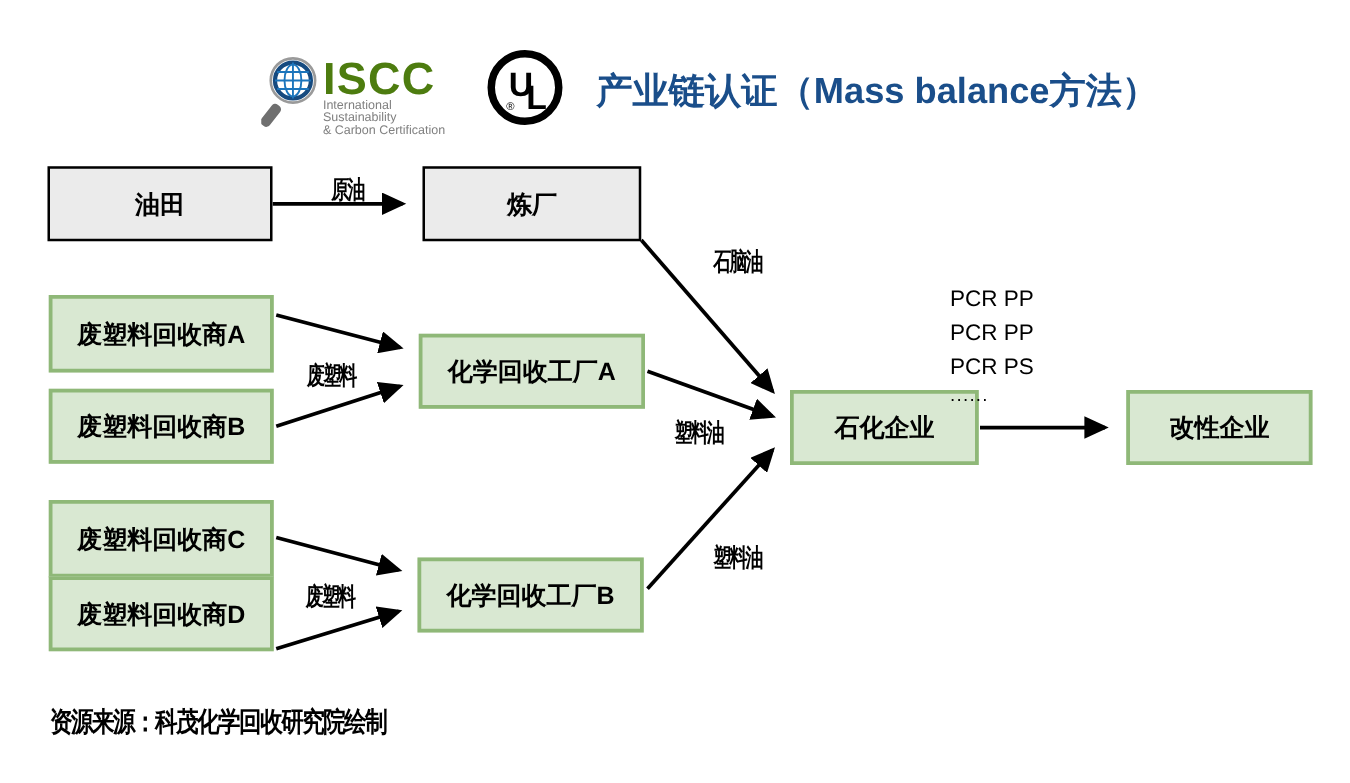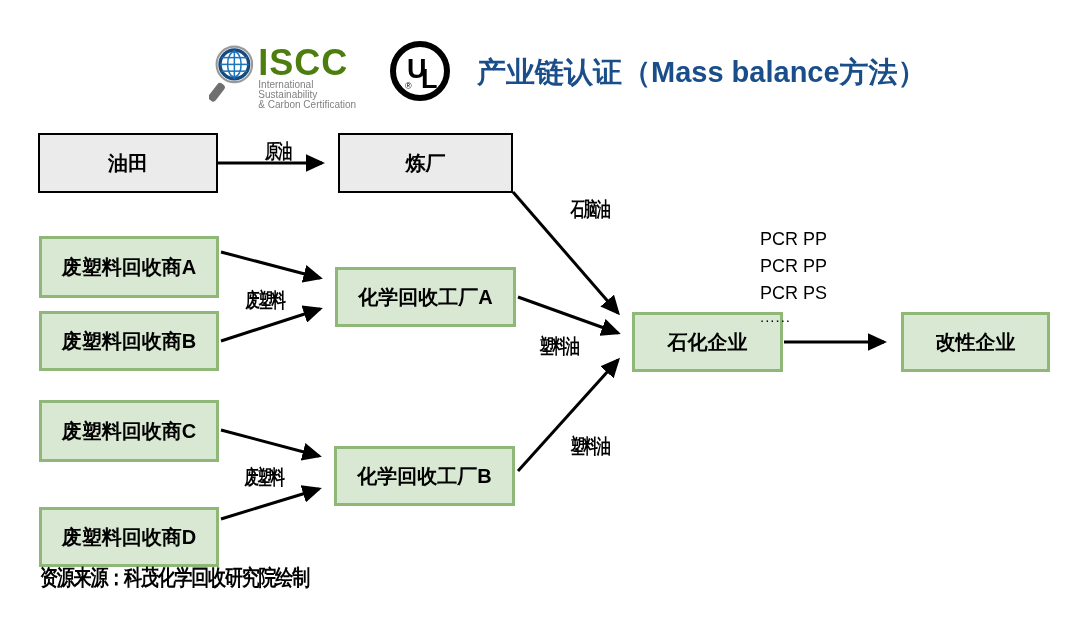--- a/index.html
+++ b/index.html
@@ -91,21 +91,21 @@
       <line x1="784" y1="342" x2="884" y2="342"></line>
     </g>
   </svg>
 
   <div class="node gray" style="left:38px;top:133px;width:180px;height:60px;">油田</div>
   <div class="node gray" style="left:338px;top:133px;width:175px;height:60px;">炼厂</div>
   <div class="node green" style="left:39px;top:236px;width:180px;height:62px;">废塑料回收商A</div>
   <div class="node green" style="left:39px;top:311px;width:180px;height:60px;">废塑料回收商B</div>
   <div class="node green" style="left:39px;top:400px;width:180px;height:62px;">废塑料回收商C</div>
   <div class="node green" style="left:335px;top:267px;width:181px;height:60px;">化学回收工厂A</div>
-  <div class="node green" style="left:39px;top:507px;width:180px;height:60px;">废塑料回收商D</div>
+  <div class="node green" style="left:39px;top:461px;width:180px;height:60px;">废塑料回收商D</div>
   <div class="node green" style="left:334px;top:446px;width:181px;height:60px;">化学回收工厂B</div>
   <div class="node green" style="left:901px;top:312px;width:149px;height:60px;">改性企业</div>
   <div class="node green" style="left:632px;top:312px;width:151px;height:60px;">石化企业</div>
 
   <div class="elabel" style="left:278px;top:138px;">原油</div>
   <div class="elabel" style="left:590px;top:196px;">石脑油</div>
   <div class="elabel" style="left:265px;top:287px;">废塑料</div>
   <div class="elabel" style="left:559px;top:333px;">塑料油</div>
   <div class="elabel" style="left:264px;top:464px;">废塑料</div>
   <div class="elabel" style="left:590px;top:433px;">塑料油</div>

